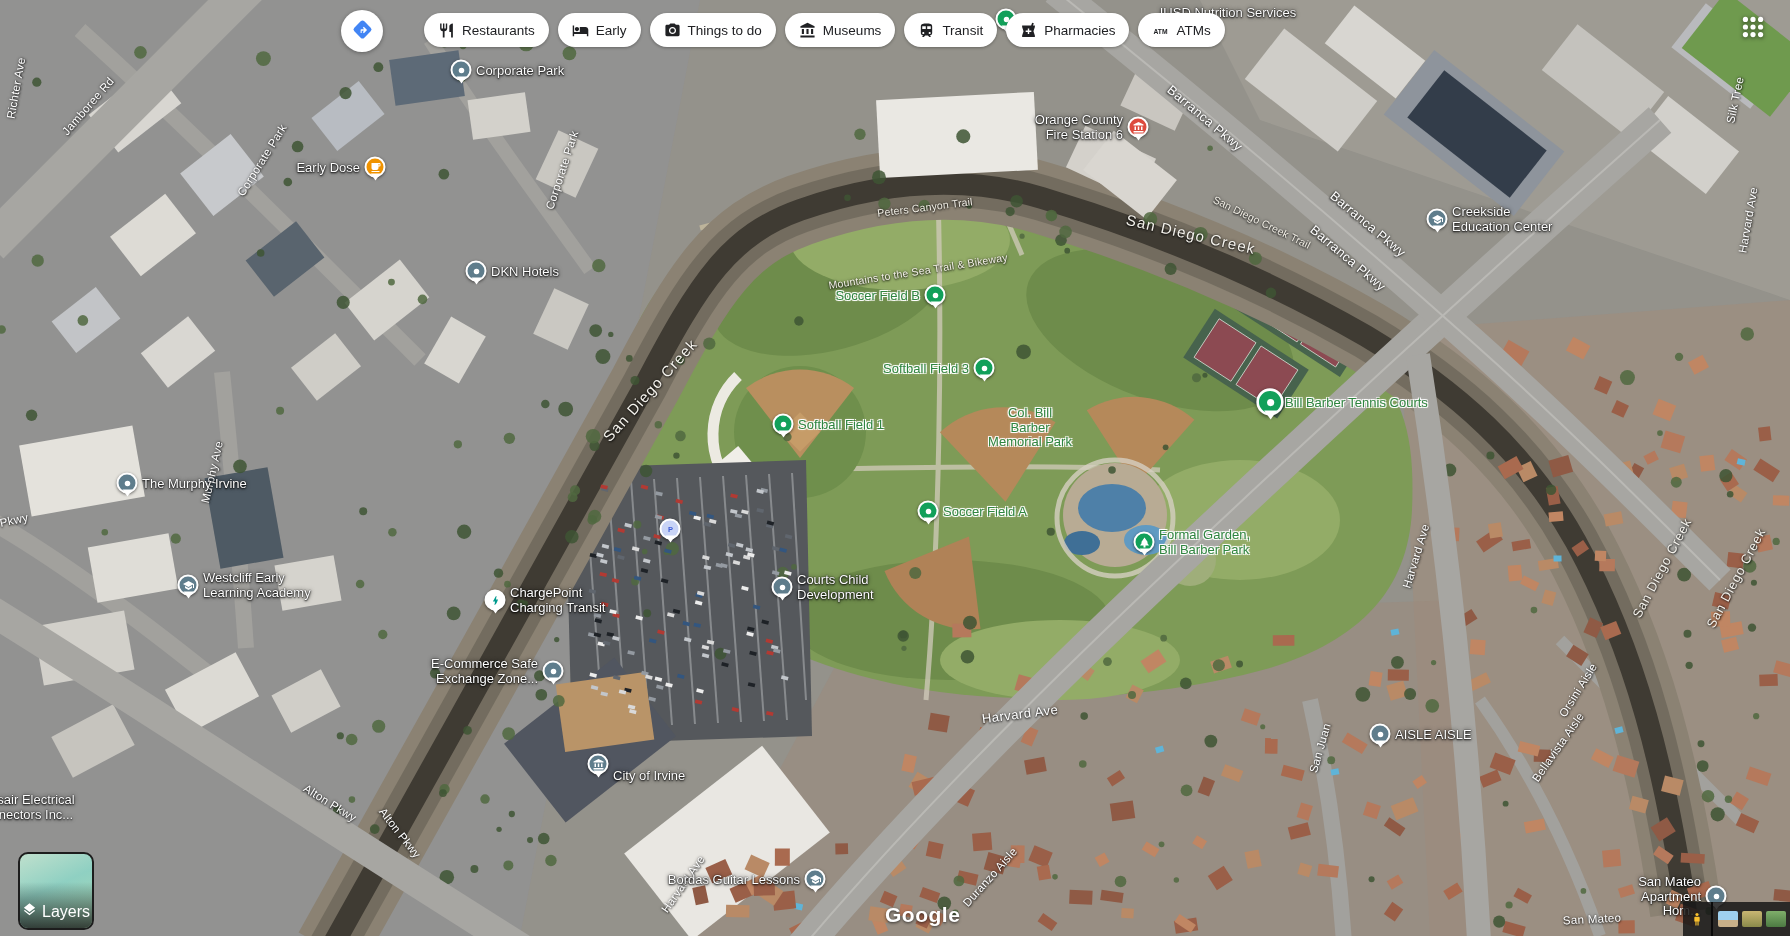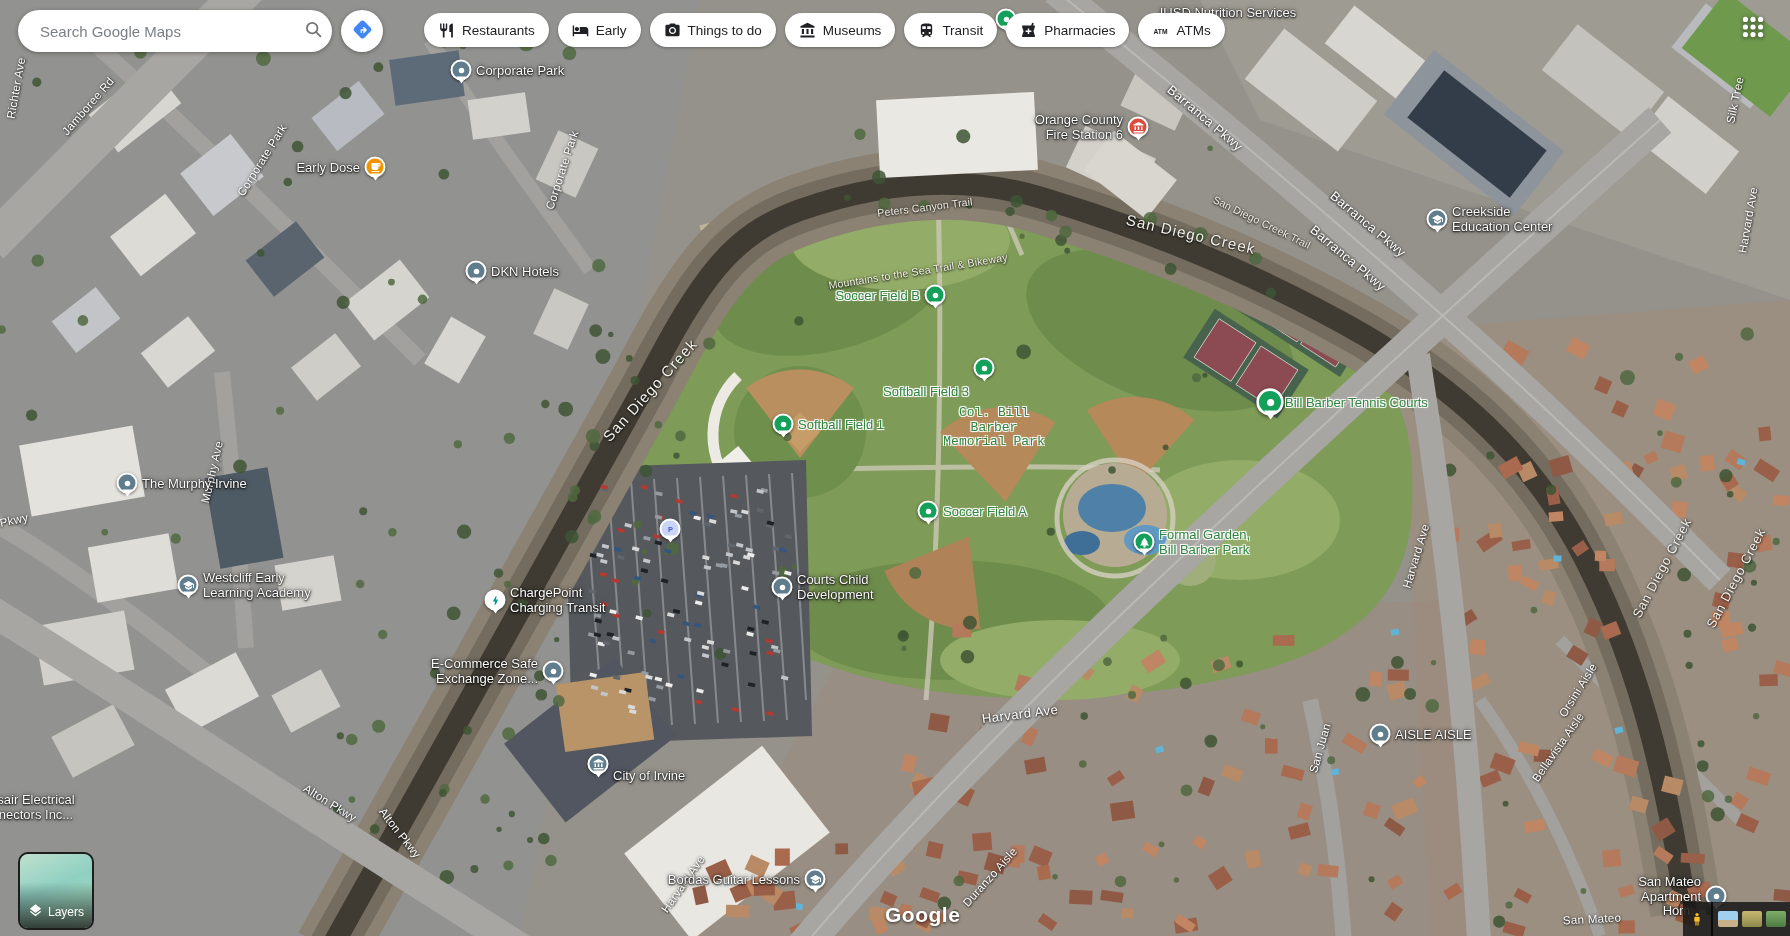--- a/index.html
+++ b/index.html
@@ -62,21 +62,21 @@
   .parking{background:#c9d4f6;}
   .green-dot-lg{transform:translate(-50%,-55%) scale(1.3);}
 
   
   .layers-btn{position:absolute;left:18px;top:852px;width:76px;height:78px;z-index:40;border-radius:10px;
     border:2.5px solid #1d1d1d;box-sizing:border-box;cursor:pointer;overflow:hidden;padding:0;
     background:linear-gradient(155deg,#bfe0cd 0%,#8fd0c2 45%,#a9dab6 100%);}
   .layers-btn .shade{position:absolute;left:0;bottom:0;width:100%;height:46px;
     background:linear-gradient(rgba(20,20,20,0),rgba(20,20,20,.78));}
   .layers-btn .lab{position:absolute;left:0;bottom:7px;width:100%;display:flex;align-items:center;
-    justify-content:center;gap:5px;color:#fff;font-size:12px;font-weight:500;}
+    justify-content:center;gap:5px;color:#fff;font-size:16px;font-weight:500;}
   .gmap-logo{position:absolute;left:885px;top:903px;z-index:40;color:#fff;font-size:21px;font-weight:600;
     letter-spacing:.5px;text-shadow:0 1px 3px rgba(0,0,0,.7);cursor:pointer;}
   .br-panel{position:absolute;left:1683px;top:902px;width:107px;height:34px;z-index:45;
     background:rgba(24,24,24,.85);display:flex;align-items:center;}
   .pegman{width:28px;height:34px;display:flex;align-items:center;justify-content:center;background:none;
     border:none;cursor:pointer;}
   .br-div{width:2px;height:34px;background:#0a0a0a;}
   .thumbs{display:flex;gap:4px;margin-left:5px;}
   .thumb{width:20px;height:16px;border-radius:2px;border:none;padding:0;cursor:pointer;}
   .thumb1{background:linear-gradient(#9fd0ee 55%,#c8b089 55%);}
@@ -805,21 +805,21 @@
         <svg viewBox="0 0 24 24">
           <circle cx="12" cy="12" r="5.5" fill="#fff"></circle>
         </svg>
       </div>
       <div class="poi-label side-left txt-green" style="left: 935px; top: 296px;">Soccer Field B</div>
       <div class="pin green-dot" style="left: 984px; top: 369px;">
         <svg viewBox="0 0 24 24">
           <circle cx="12" cy="12" r="5.5" fill="#fff"></circle>
         </svg>
       </div>
-      <div class="poi-label side-left txt-green" style="left: 984px; top: 369px; margin-top: 23px;">Softball Field 3</div>
+      <div class="poi-label side-left txt-green" style="left: 984px; top: 369px;">Softball Field 3</div>
       <div class="pin green-dot" style="left: 783px; top: 425px;">
         <svg viewBox="0 0 24 24">
           <circle cx="12" cy="12" r="5.5" fill="#fff"></circle>
         </svg>
       </div>
       <div class="poi-label side-right txt-green" style="left: 783px; top: 425px;">Softball Field 1</div>
       <div class="pin green-dot-lg" style="left: 1270px; top: 403px;">
         <svg viewBox="0 0 24 24">
           <circle cx="12" cy="12" r="5.5" fill="#fff"></circle>
         </svg>
@@ -831,21 +831,21 @@
         </svg>
       </div>
       <div class="poi-label side-right txt-green" style="left: 928px; top: 512px;">Soccer Field A</div>
       <div class="pin green-tree" style="left: 1144px; top: 543px;">
         <svg viewBox="0 0 24 24" fill="#fff">
           <path d="M17 12h2L12 2 5.05 12H7l-3.9 6h6.92v4h3.96v-4H21l-4-6z"></path>
         </svg>
       </div>
       <div class="poi-label side-right txt-green" style="left: 1144px; top: 543px;">Formal Garden,
 Bill Barber Park</div>
-      <div class="poi-label side-center txt-green" style="left: 994px; top: 428px; font-family: Liberation Mono, monospace;">Col. Bill
+      <div class="poi-label side-center txt-green" style="left: 1030px; top: 428px;">Col. Bill
 Barber
 Memorial Park</div>
       <div class="pin green-dot" style="left: 1006px; top: 20px;">
         <svg viewBox="0 0 24 24">
           <circle cx="12" cy="12" r="5.5" fill="#fff"></circle>
         </svg>
       </div>
       <div class="street k-street" style="left: 16px; top: 88px; transform: translate(-50%, -50%) rotate(-80deg);">Richter Ave</div>
       <div class="street k-street" style="left: 88px; top: 106px; transform: translate(-50%, -50%) rotate(-49deg);">Jamboree Rd</div>
       <div class="street k-street" style="left: 262px; top: 160px; transform: translate(-50%, -50%) rotate(-58deg);">Corporate Park</div>
@@ -870,31 +870,20 @@
       <div class="street k-water-sm" style="left: 1662px; top: 568px; transform: translate(-50%, -50%) rotate(-62deg);">San Diego Creek</div>
       <div class="street k-water-sm" style="left: 1736px; top: 578px; transform: translate(-50%, -50%) rotate(-62deg);">San Diego Creek</div>
       <div class="street k-street" style="left: 1578px; top: 690px; transform: translate(-50%, -50%) rotate(-58deg);">Orsini Aisle</div>
       <div class="street k-street" style="left: 1558px; top: 747px; transform: translate(-50%, -50%) rotate(-55deg);">Bellavista Aisle</div>
       <div class="street k-street" style="left: 1320px; top: 748px; transform: translate(-50%, -50%) rotate(-74deg);">San Juan</div>
       <div class="street k-street" style="left: 990px; top: 877px; transform: translate(-50%, -50%) rotate(-48deg);">Duranzo Aisle</div>
       <div class="street k-street" style="left: 1592px; top: 919px; transform: translate(-50%, -50%) rotate(-3deg);">San Mateo</div>
     </div>
 
   <div id="topbar">
-    <div class="search-card">
-      <input type="text" value="" placeholder="Search Google Maps" style="">
-      <button class="search-btn">
-        <span>
-          <svg viewBox="0 0 24 24" width="21" height="21" fill="none" stroke="#737373" stroke-width="2">
-            <circle cx="10.5" cy="10.5" r="6"></circle>
-              <line x1="15" y1="15" x2="20.5" y2="20.5"></line>
-          </svg>
-        </span>
-      </button>
-    </div>
     <button class="dir-btn">
       <span>
         <svg viewBox="0 0 24 24" width="25" height="25">
           <rect x="5.2" y="5.2" width="13.6" height="13.6" rx="2.5" transform="rotate(45 12 12)" fill="#4285f4"></rect>
           <path d="M10.2 15.3v-3.1c0-.3.2-.5.5-.5h2.9l-1.3-1.3 1-1 3.1 3-3.1 3.1-1-1 1.3-1.3h-2.4v2.1z" fill="#fff"></path>
         </svg>
       </span>
     </button>
     <div id="pills">
         <button class="pill">

